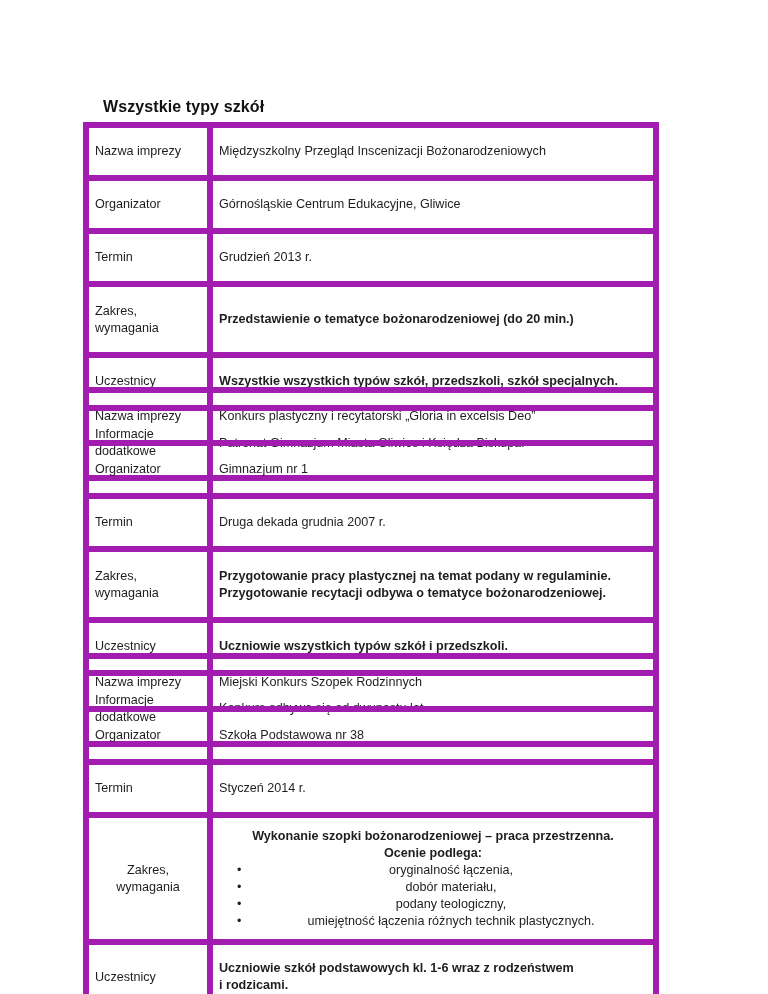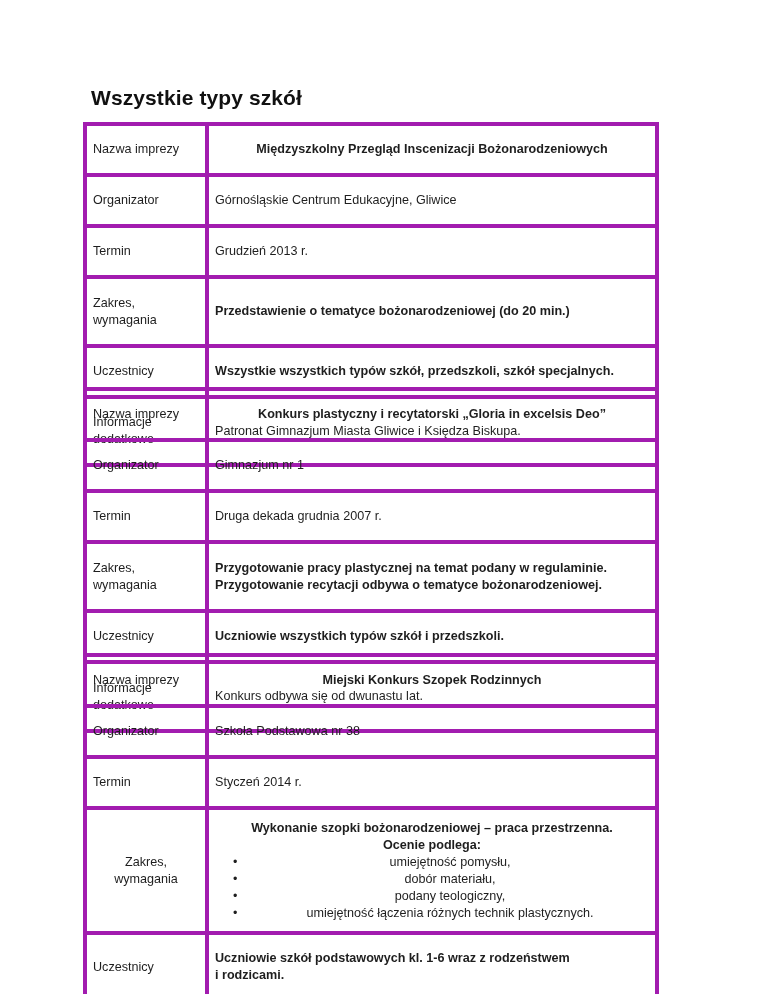--- a/index.html
+++ b/index.html
@@ -12,47 +12,47 @@
       height: 994px;
       position: relative;
       overflow: hidden;
       font-family: "Liberation Sans", "DejaVu Sans", sans-serif;
       color: #1a1a1a;
     }
     .page-title {
       position: absolute;
       left: 91px;
       top: 86px;
-      margin: 0;
-      font-size: 21px;
+      margin: 12px;
+      font-size: 16px;
       font-weight: bold;
       color: #111;
       letter-spacing: 0.1px;
     }
     table.event {
       position: absolute;
       left: 83px;
       width: 576px;
       border-collapse: collapse;
       table-layout: fixed;
       font-size: 12.6px;
     }
     table.event td {
-      border: 4px solid #a21caf;
+      border: 6px solid #a21caf;
       padding: 8px 6px;
       vertical-align: middle;
       line-height: 17px;
       color: #1e1e1e;
     }
     table.event td.label {
       width: 106px;
     }
     table.event td.name-value {
-      text-align: center;
-      font-weight: bold;
+      text-align: left;
+      font-weight: normal;
     }
     table.event tr.r32 td { height: 31px; }
     table.event tr.r50 td { height: 49px; }
     table.event tr.r49 td { height: 48px; }
     table.event tr.r106 td { height: 105px; text-align: center; }
     table.event td.value .line { display: block; font-weight: bold; }
     .bullet-list {
       margin: 0;
       padding: 0;
       list-style: none;
@@ -156,21 +156,21 @@
   <tr class="r32">
     <td class="label">Termin</td>
     <td class="value">Styczeń 2014 r.</td>
   </tr>
   <tr class="r106">
     <td class="label">Zakres, wymagania</td>
     <td class="value">
       <span class="line">Wykonanie szopki bożonarodzeniowej – praca przestrzenna.</span>
       <span class="line">Ocenie podlega:</span>
       <ul class="bullet-list">
-        <li><span class="bullet">•</span><span>umiejętność pomysłu,</span></li>
+        <li><span class="bullet">•</span><span>oryginalność łączenia,</span></li>
         <li><span class="bullet">•</span><span>dobór materiału,</span></li>
         <li><span class="bullet">•</span><span>podany teologiczny,</span></li>
         <li><span class="bullet">•</span><span>umiejętność łączenia różnych technik plastycznych.</span></li>
       </ul>
     </td>
   </tr>
   <tr class="r49">
     <td class="label">Uczestnicy</td>
     <td class="value">
       <span class="line">Uczniowie szkół podstawowych kl. 1-6 wraz z rodzeństwem</span>

